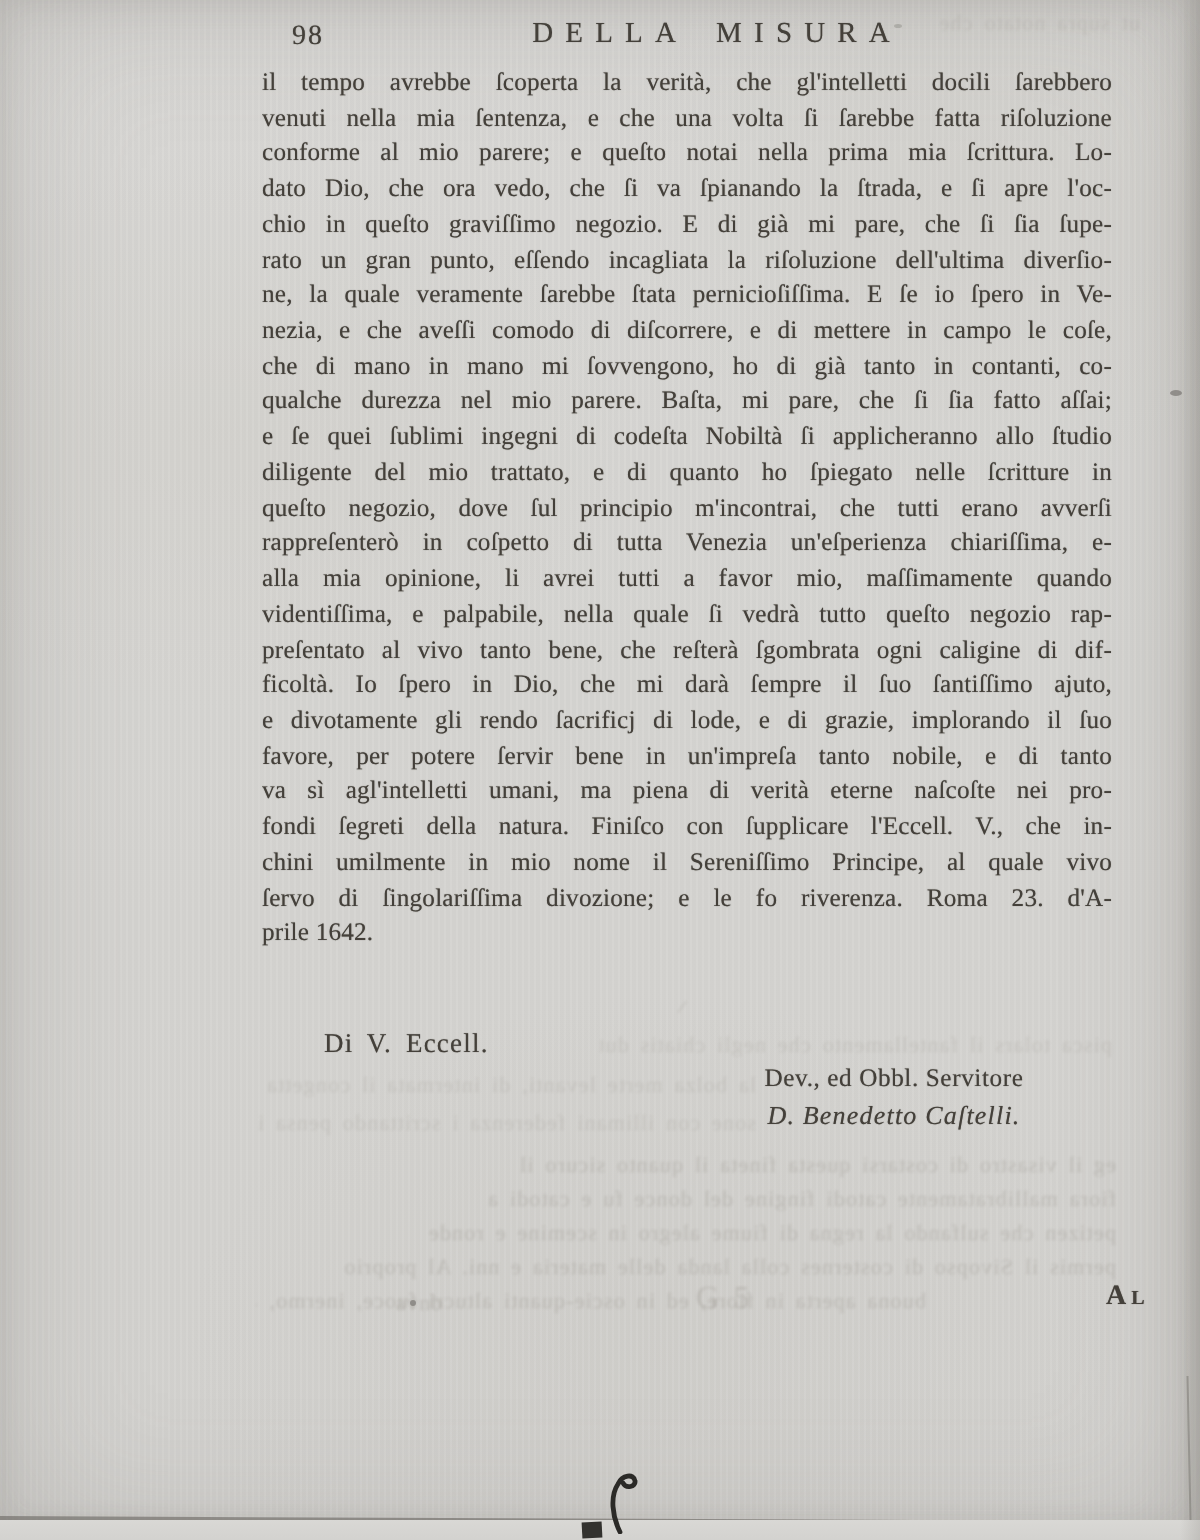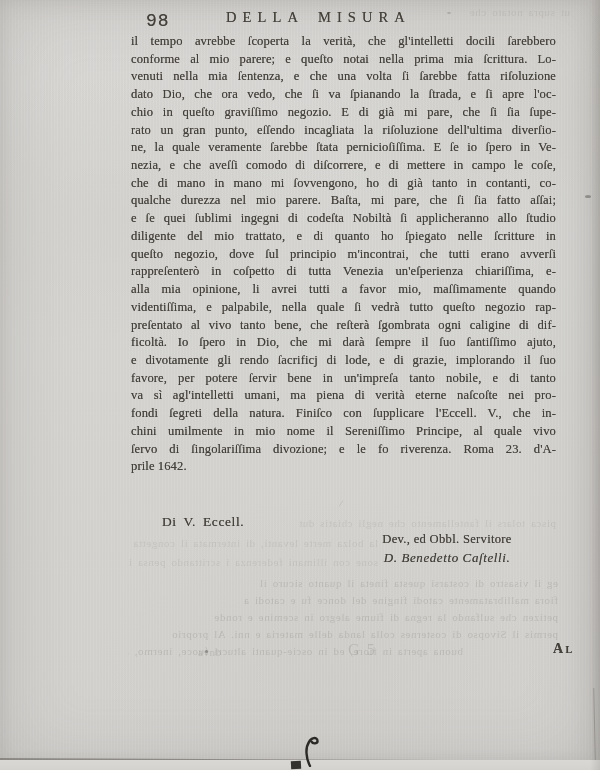--- a/index.html
+++ b/index.html
@@ -15,24 +15,24 @@
       repeating-linear-gradient(90deg, rgba(255,255,255,0.05) 0 1px, rgba(0,0,0,0.012) 1px 3px),
       radial-gradient(ellipse 300px 200px at 18% 28%, rgba(205,203,197,0.35), transparent 70%),
       radial-gradient(ellipse 260px 220px at 82% 12%, rgba(198,196,190,0.30), transparent 70%),
       radial-gradient(ellipse 340px 260px at 55% 88%, rgba(200,198,192,0.30), transparent 70%),
       linear-gradient(#d8d7d4, #d4d3d0 60%, #d2d1ce);
     box-shadow: inset 0 0 70px rgba(110,107,100,0.22), inset -10px 0 22px rgba(110,107,100,0.14), inset 0 -6px 14px rgba(110,107,100,0.10);
   }
   .ink{ color:#44403a; text-shadow:0 0 0.5px rgba(62,58,52,0.65); }
 
   #page-number{
-    position:absolute; left:146px; top:11px; font-size:18px; letter-spacing:1px;font-family:Liberation Mono, monospace;
+    position:absolute; left:146px; top:11px; font-size:14px; letter-spacing:1px;
   }
   #running-header{
-    position:absolute; left:226px; top:9px; width:215px; text-align:left;
+    position:absolute; left:236px; top:9px; width:215px; text-align:right;
     font-size:14.5px; letter-spacing:0.42em; word-spacing:0.35em; white-space:nowrap;
   }
 
   #body-text{
     position:absolute; left:131px; top:33px; width:425px;
     font-size:12.6px;
   }
   .text-line{
     height:17.72px; line-height:17.72px;
     text-align:justify; text-align-last:justify;
@@ -106,22 +106,22 @@
   <div class="ghost g-med" style="left:128px; top:628px; width:430px;">permis il Sivopso di costernes colla landa delle materia e nni. Al proprio</div>
   <div class="ghost g-med" style="left:128px; top:645px; width:335px;">buona aperta in fiore, ed in oscie-quanti altucri fuoce, inermo, avebbe</div>
   <div class="ghost g-med no-mirror" style="left:348px; top:641px; width:30px; font-size:16px;">G 5</div>
   <div class="ghost g-med no-mirror" style="left:198px; top:646px; width:42px;">avnb</div>
 
   <div id="page-number" class="ink">98</div>
   <div id="running-header" class="ink">DELLA MISURA</div>
 
   <div id="body-text" class="ink">
       <div class="text-line">il tempo avrebbe ſcoperta la verità, che gl'intelletti docili ſarebbero</div>
+      <div class="text-line">venuti nella mia ſentenza, e che una volta ſi ſarebbe fatta riſoluzione</div>
       <div class="text-line">conforme al mio parere; e queſto notai nella prima mia ſcrittura. Lo-</div>
-      <div class="text-line">venuti nella mia ſentenza, e che una volta ſi ſarebbe fatta riſoluzione</div>
       <div class="text-line">dato Dio, che ora vedo, che ſi va ſpianando la ſtrada, e ſi apre l'oc-</div>
       <div class="text-line">chio in queſto graviſſimo negozio. E di già mi pare, che ſi ſia ſupe-</div>
       <div class="text-line">rato un gran punto, eſſendo incagliata la riſoluzione dell'ultima diverſio-</div>
       <div class="text-line">ne, la quale veramente ſarebbe ſtata pernicioſiſſima. E ſe io ſpero in Ve-</div>
       <div class="text-line">nezia, e che aveſſi comodo di diſcorrere, e di mettere in campo le coſe,</div>
       <div class="text-line">che di mano in mano mi ſovvengono, ho di già tanto in contanti, co-</div>
       <div class="text-line">qualche durezza nel mio parere. Baſta, mi pare, che ſi ſia fatto aſſai;</div>
       <div class="text-line">e ſe quei ſublimi ingegni di codeſta Nobiltà ſi applicheranno allo ſtudio</div>
       <div class="text-line">diligente del mio trattato, e di quanto ho ſpiegato nelle ſcritture in</div>
       <div class="text-line">queſto negozio, dove ſul principio m'incontrai, che tutti erano avverſi</div>

